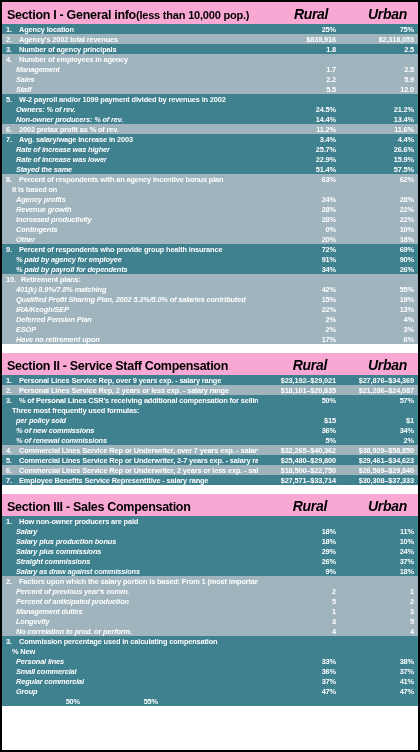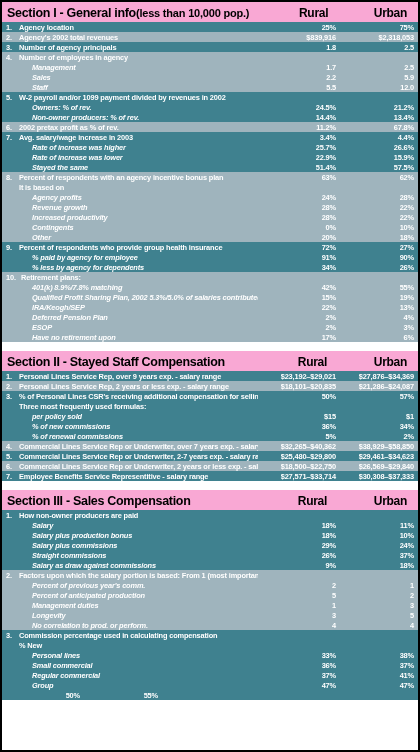--- a/index.html
+++ b/index.html
@@ -36,23 +36,24 @@
   .sec-head .note{
     font-size:11px;font-weight:bold;
     letter-spacing:-0.2px;
     padding-right:4px;
     white-space:nowrap;
     align-self:flex-end;
     position:relative;top:-1px;
   }
   .sec-head .colh{
     width:76px;text-align:right;
-    font-size:12px;font-weight:bold;
+    font-size:14px;font-weight:bold;
     letter-spacing:-0.3px;
     white-space:nowrap;
+    font-style:italic;
   }
   .sec-head .colh.urban{width:80px;}
 
   
   .rows{ }
   .row{
     display:flex;align-items:center;
     height:10px;
     box-sizing:border-box;
     padding:0 4px 0 0;
@@ -77,22 +78,22 @@
   .row .num.urban{ width:78px;flex:0 0 78px; }
 
   .idx{
     display:inline-block;
     width:13px;
     font-weight:bold;
     flex:0 0 13px;
   }
   .idx.w2{ width:15px;flex:0 0 15px; }
   .txt{font-weight:bold;}
-  .row.indent1 .lbl{ padding-left:17px; }
-  .row.indent2 .lbl{ padding-left:30px; }
+  .row.indent1 .lbl{ padding-left:10px; }
+  .row.indent2 .lbl{ padding-left:14px; }
   .row.indent2 .txt{ font-style:italic; font-weight:bold; }
 
   .gap{ height:9px;background:#ffffff; }
 </style>
 </head>
 <body>
 
 <div class="page">
   <div id="sections-root">
       <div class="section">
@@ -177,21 +178,21 @@
             </div>
             <div class="num rural">14.4%</div>
             <div class="num urban">13.4%</div>
           </div>
           <div class="row light">
             <div class="lbl">
               <span class="idx">6.</span>
               <span class="txt">2002 pretax profit as % of rev.</span>
             </div>
             <div class="num rural">11.2%</div>
-            <div class="num urban">67.8%</div>
+            <div class="num urban">11.6%</div>
           </div>
           <div class="row dark">
             <div class="lbl">
               <span class="idx">7.</span>
               <span class="txt">Avg. salary/wage increase in 2003</span>
             </div>
             <div class="num rural">3.4%</div>
             <div class="num urban">4.4%</div>
           </div>
           <div class="row dark indent2">
@@ -264,32 +265,32 @@
             </div>
             <div class="num rural">20%</div>
             <div class="num urban">18%</div>
           </div>
           <div class="row dark">
             <div class="lbl">
               <span class="idx">9.</span>
               <span class="txt">Percent of respondents who provide group health insurance</span>
             </div>
             <div class="num rural">72%</div>
-            <div class="num urban">27%</div>
+            <div class="num urban">69%</div>
           </div>
           <div class="row dark indent2">
             <div class="lbl">
               <span class="txt">% paid by agency for employee</span>
             </div>
             <div class="num rural">91%</div>
             <div class="num urban">90%</div>
           </div>
           <div class="row dark indent2">
             <div class="lbl">
-              <span class="txt">% less by agency for dependents</span>
+              <span class="txt">% paid by payroll for dependents</span>
             </div>
             <div class="num rural">34%</div>
             <div class="num urban">26%</div>
           </div>
           <div class="row light">
             <div class="lbl">
               <span class="idx w2">10.</span>
               <span class="txt">Retirement plans:</span>
             </div>
             <div class="num rural"></div>
@@ -335,21 +336,21 @@
               <span class="txt">Have no retirement upon</span>
             </div>
             <div class="num rural">17%</div>
             <div class="num urban">6%</div>
           </div>
         </div>
       </div>
       <div class="gap"></div>
       <div class="section">
         <div class="sec-head">
-          <div class="title">Section II - Stayed Staff Compensation</div>
+          <div class="title">Section II - Service Staff Compensation</div>
           <div class="colh rural">Rural</div>
           <div class="colh urban">Urban</div>
         </div>
         <div class="rows">
           <div class="row dark">
             <div class="lbl">
               <span class="idx">1.</span>
               <span class="txt">Personal Lines Service Rep, over 9 years exp. - salary range</span>
             </div>
             <div class="num rural">$23,192–$29,021</div>

